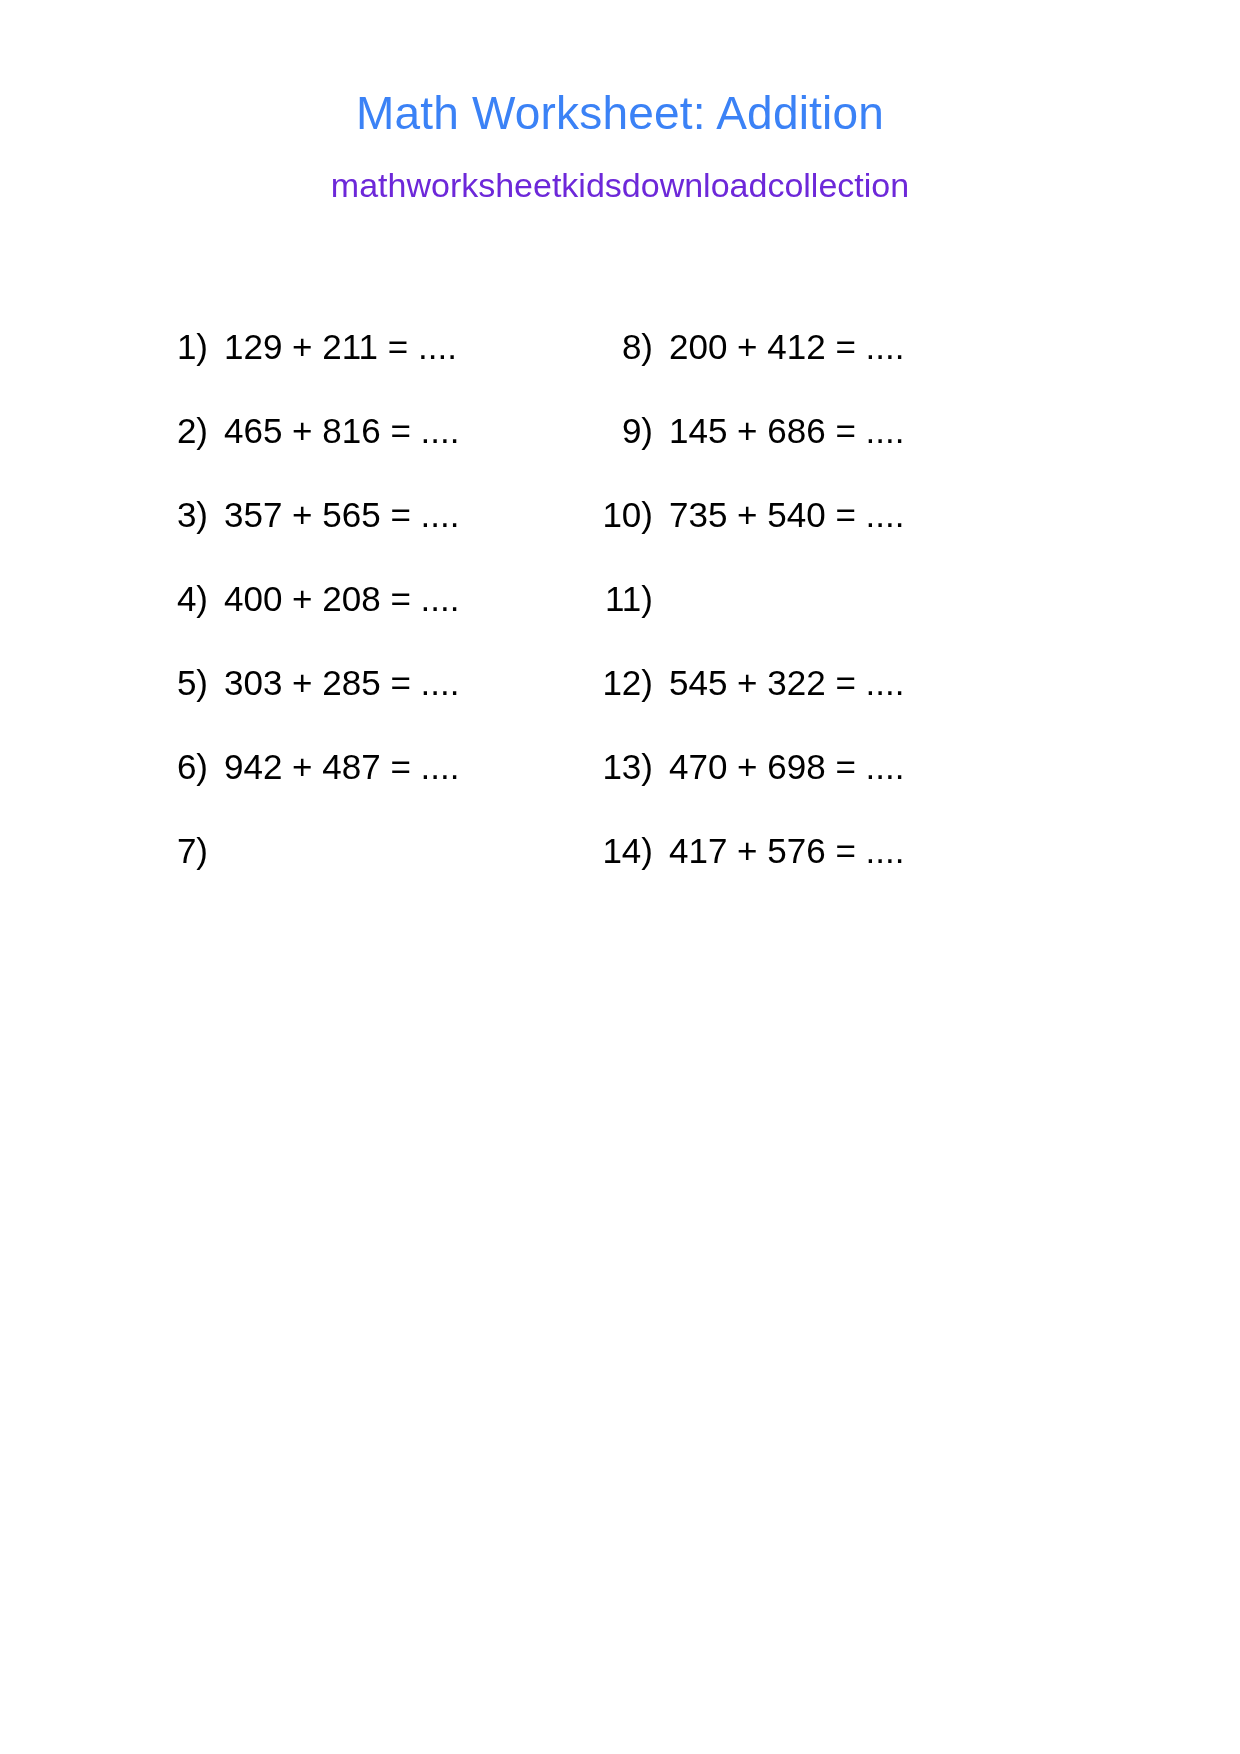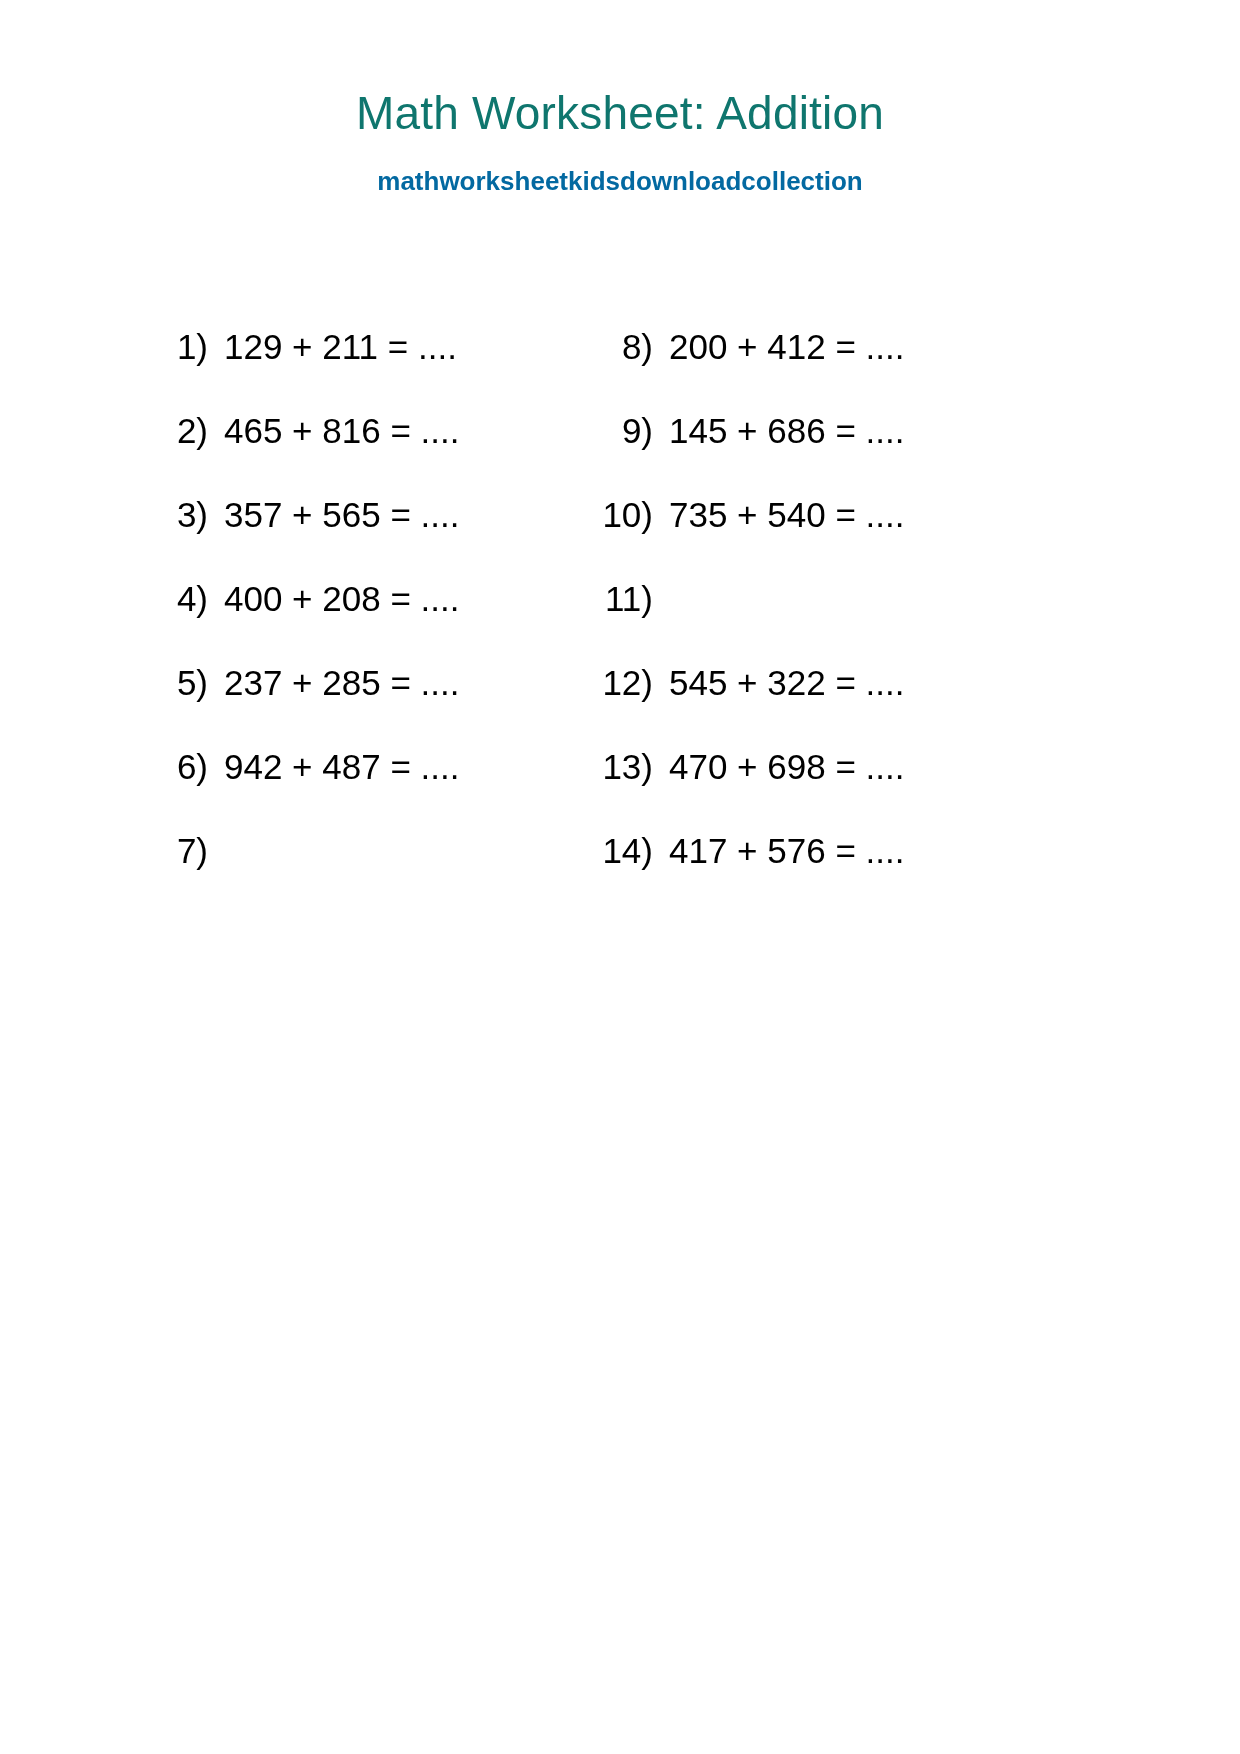--- a/index.html
+++ b/index.html
@@ -24,31 +24,31 @@
   }
   .title {
     position: absolute;
     top: 86px;
     left: 0;
     width: 1240px;
     text-align: center;
     font-size: 46px;
     font-weight: 400;
     letter-spacing: 0.2px;
-    color: #0f766e;
+    color: #3b82f6;
   }
   .subtitle {
     position: absolute;
     top: 166px;
     left: 0;
     width: 1240px;
     text-align: center;
-    font-size: 26px;
-    font-weight: 700;
-    color: #0369a1;
+    font-size: 34px;
+    font-weight: 400;
+    color: #6d28d9;
     white-space: nowrap;
   }
   .problems {
     position: absolute;
     top: 305px;
     left: 150px;
     width: 940px;
   }
   .columns {
     display: flex;
@@ -108,21 +108,21 @@
         <div class="problem">
           <span class="num">3)</span>
           <span class="expr">357 + 565 = ....</span>
         </div>
         <div class="problem">
           <span class="num">4)</span>
           <span class="expr">400 + 208 = ....</span>
         </div>
         <div class="problem">
           <span class="num">5)</span>
-          <span class="expr">237 + 285 = ....</span>
+          <span class="expr">303 + 285 = ....</span>
         </div>
         <div class="problem">
           <span class="num">6)</span>
           <span class="expr">942 + 487 = ....</span>
         </div>
         <div class="problem">
           <span class="num">7)</span>
         </div>
       </div>
 

